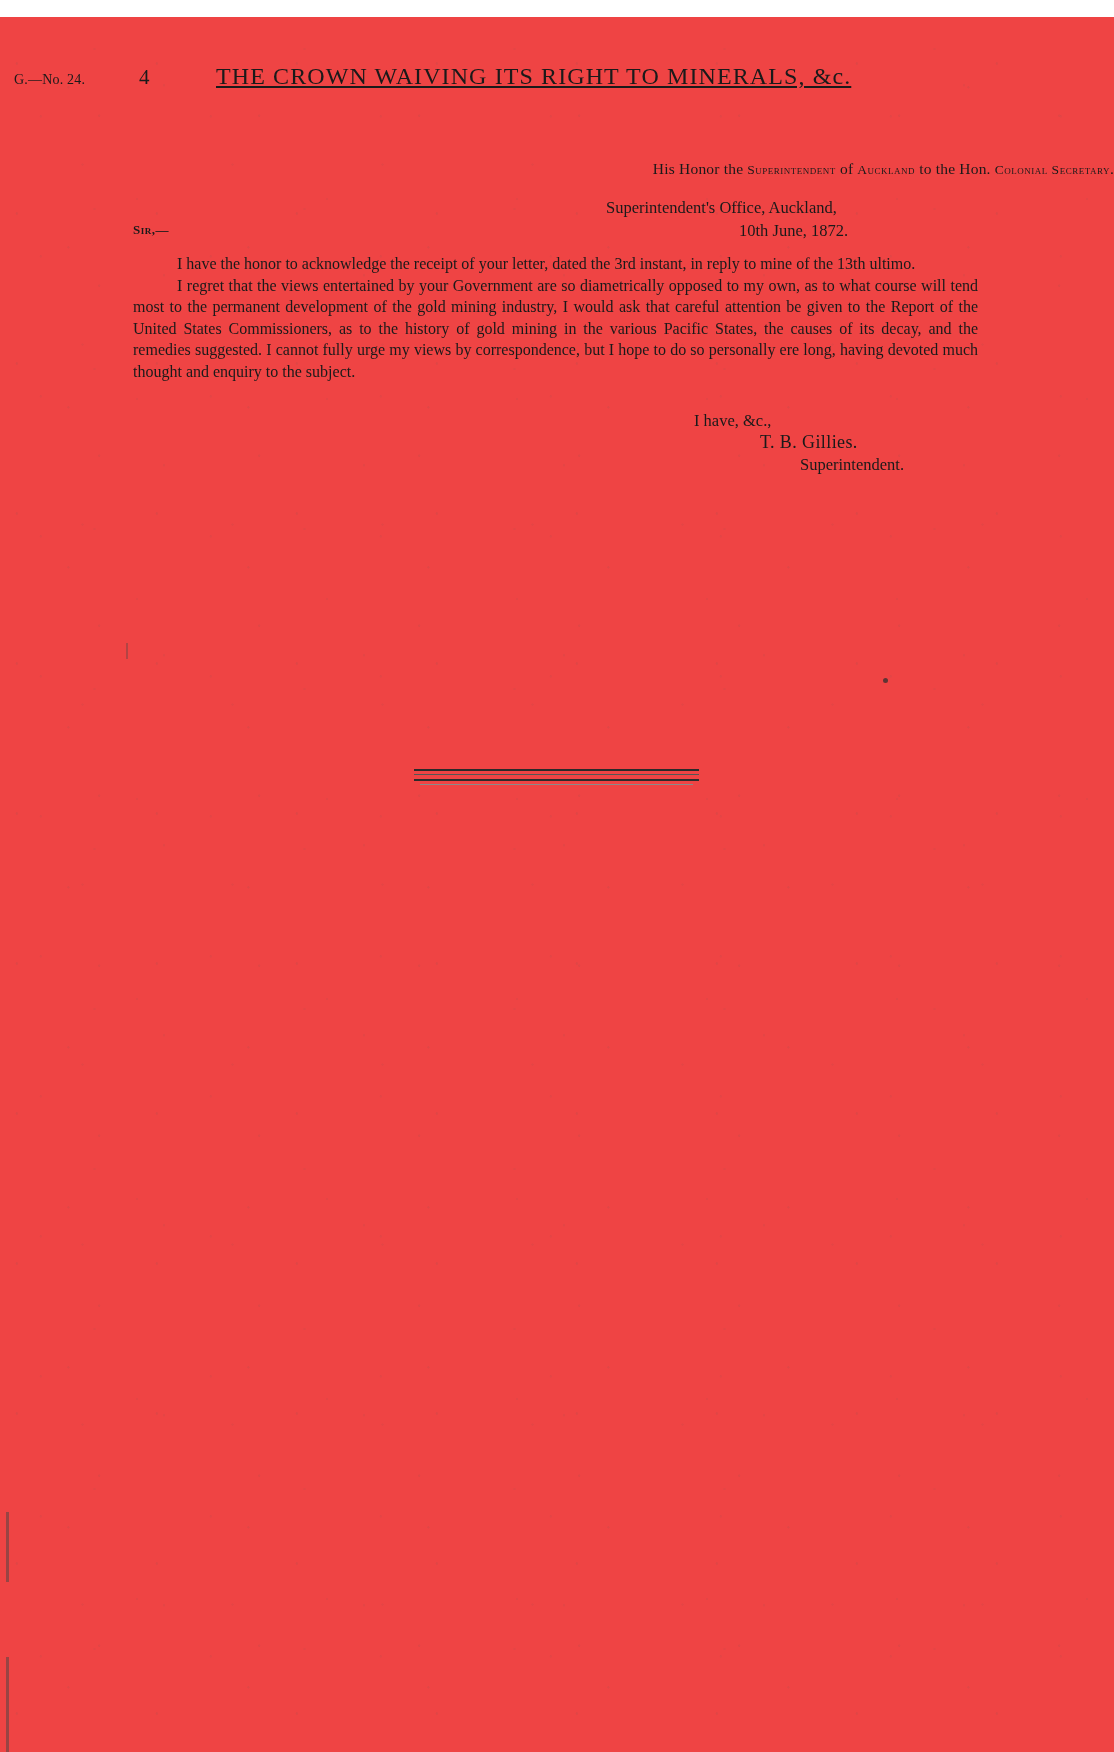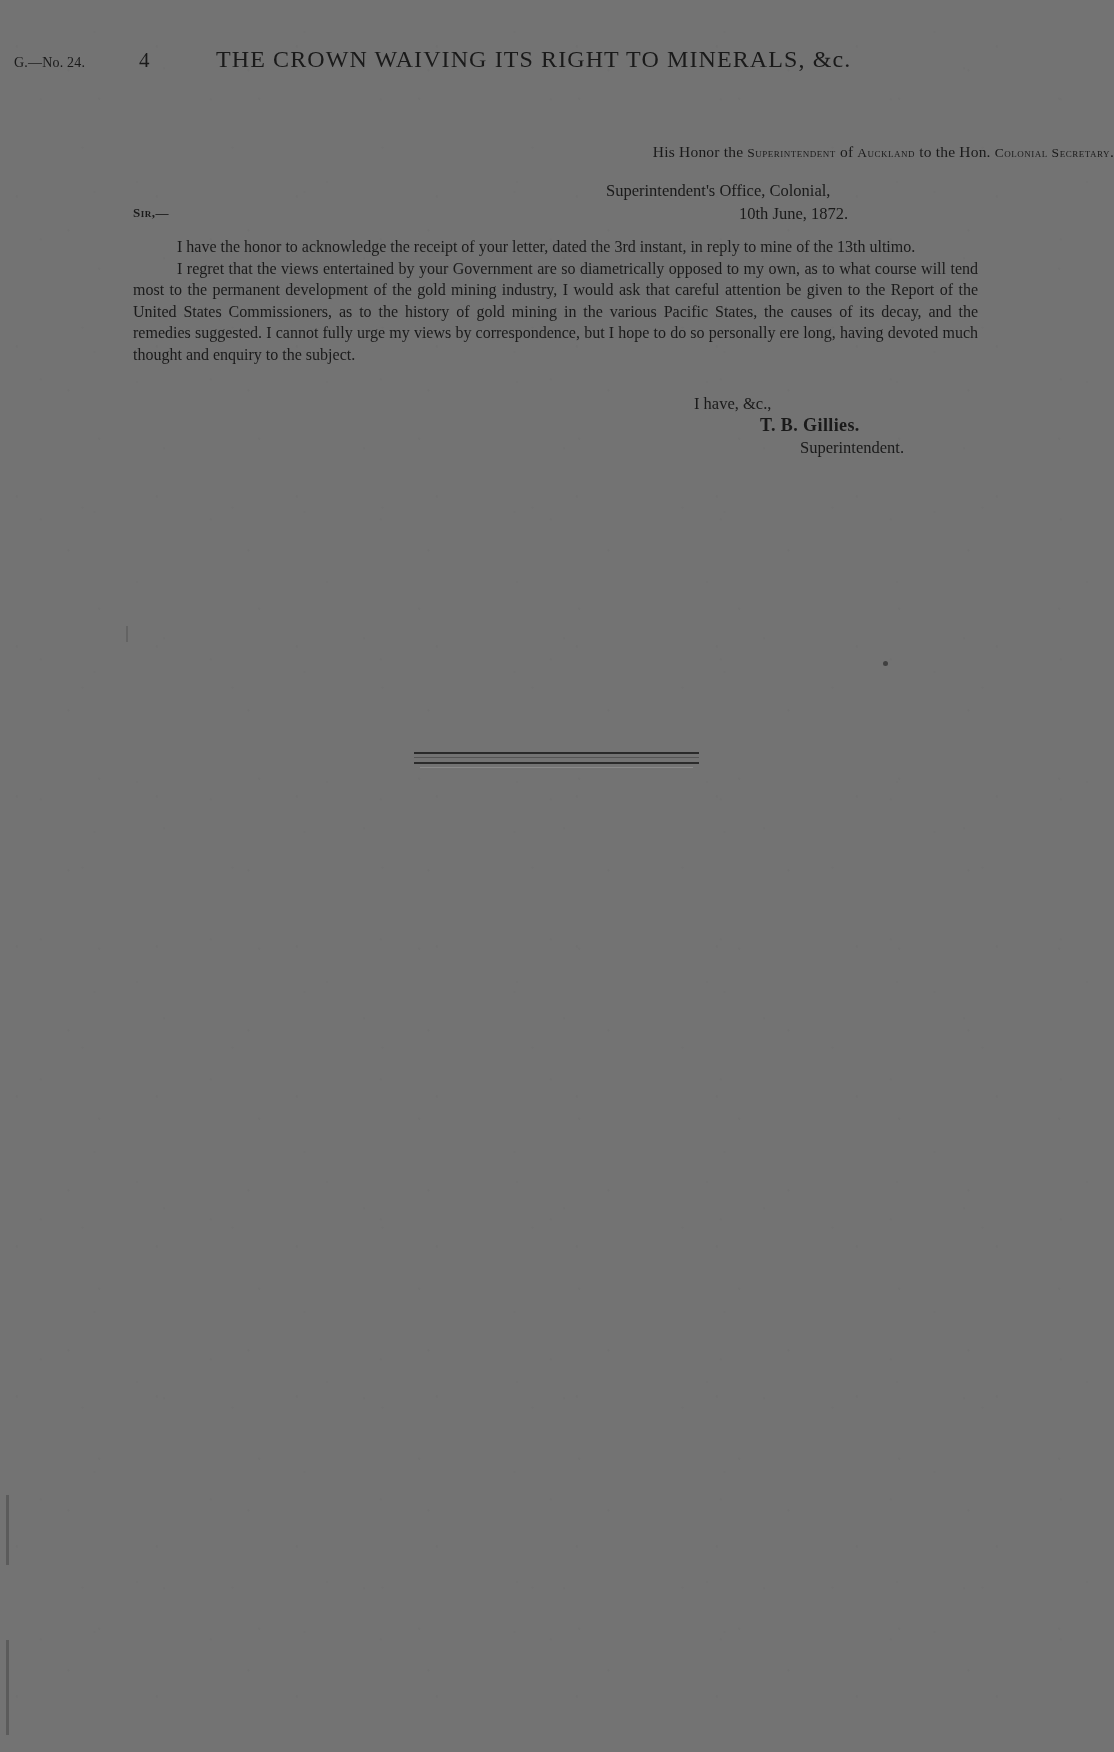--- a/index.html
+++ b/index.html
@@ -12,21 +12,22 @@
     height: 1752px;
     position: relative;
     font-family: "Liberation Serif", serif;
     color: #1a1a1a;
     overflow: hidden;
   }
 
   .page {
     position: absolute;
     inset: 0;
-    background: #737373;
+    background: #ef4444;
+    margin-top: 17px;
   }
 
   
   .noise {
     position: absolute;
     inset: 0;
     pointer-events: none;
     opacity: .55;
     background-image:
       radial-gradient(circle at 12% 31%, rgba(90,90,90,.18) 0 1px, transparent 1.4px),
@@ -61,20 +62,21 @@
     top: 2px;
     font-size: 21px;
   }
   .hdr-title {
     position: absolute;
     left: 216px;
     top: 0px;
     font-size: 24px;
     letter-spacing: 1.1px;
     white-space: nowrap;
+    text-decoration: underline;
   }
 
   .doc-number {
     position: absolute;
     top: 100px;
     left: 0;
     width: 100%;
     text-align: center;
     font-size: 19px;
     letter-spacing: .6px;
@@ -138,21 +140,20 @@
     top: 394px;
     left: 694px;
     font-size: 16.5px;
   }
   .signature {
     position: absolute;
     top: 415px;
     left: 760px;
     font-size: 18px;
     letter-spacing: .4px;
-    font-weight: bold;
   }
   .sig-title {
     position: absolute;
     top: 438px;
     left: 800px;
     font-size: 16.5px;
   }
 
   .rule-group {
     position: absolute;
@@ -207,21 +208,21 @@
     <span class="hdr-code">G.—No. 24.</span>
     <span class="hdr-page">4</span>
     <span class="hdr-title">THE CROWN WAIVING ITS RIGHT TO MINERALS, &amp;c.</span>
   </div>
 
 
   <div class="addressee">
     <span>His Honor the </span><span class="sc">Superintendent</span><span> of </span><span class="sc">Auckland</span><span> to the Hon. </span><span class="sc">Colonial Secretary</span><span>.</span>
   </div>
 
-  <div class="place">Superintendent's Office, Colonial,</div>
+  <div class="place">Superintendent's Office, Auckland,</div>
   <div class="date">10th June, 1872.</div>
 
   <div class="salutation">
     <span class="sc">Sir,—</span>
   </div>
 
   <div class="body-text">
     <p>I have the honor to acknowledge the receipt of your letter, dated the 3rd instant, in reply to mine of the 13th ultimo.</p>
     <p>I regret that the views entertained by your Government are so diametrically opposed to my own, as to what course will tend most to the permanent development of the gold mining industry, I would ask that careful attention be given to the Report of the United States Commissioners, as to the history of gold mining in the various Pacific States, the causes of its decay, and the remedies suggested.   I cannot fully urge my views by correspondence, but I hope to do so personally ere long, having devoted much thought and enquiry to the subject.</p>
   </div>

